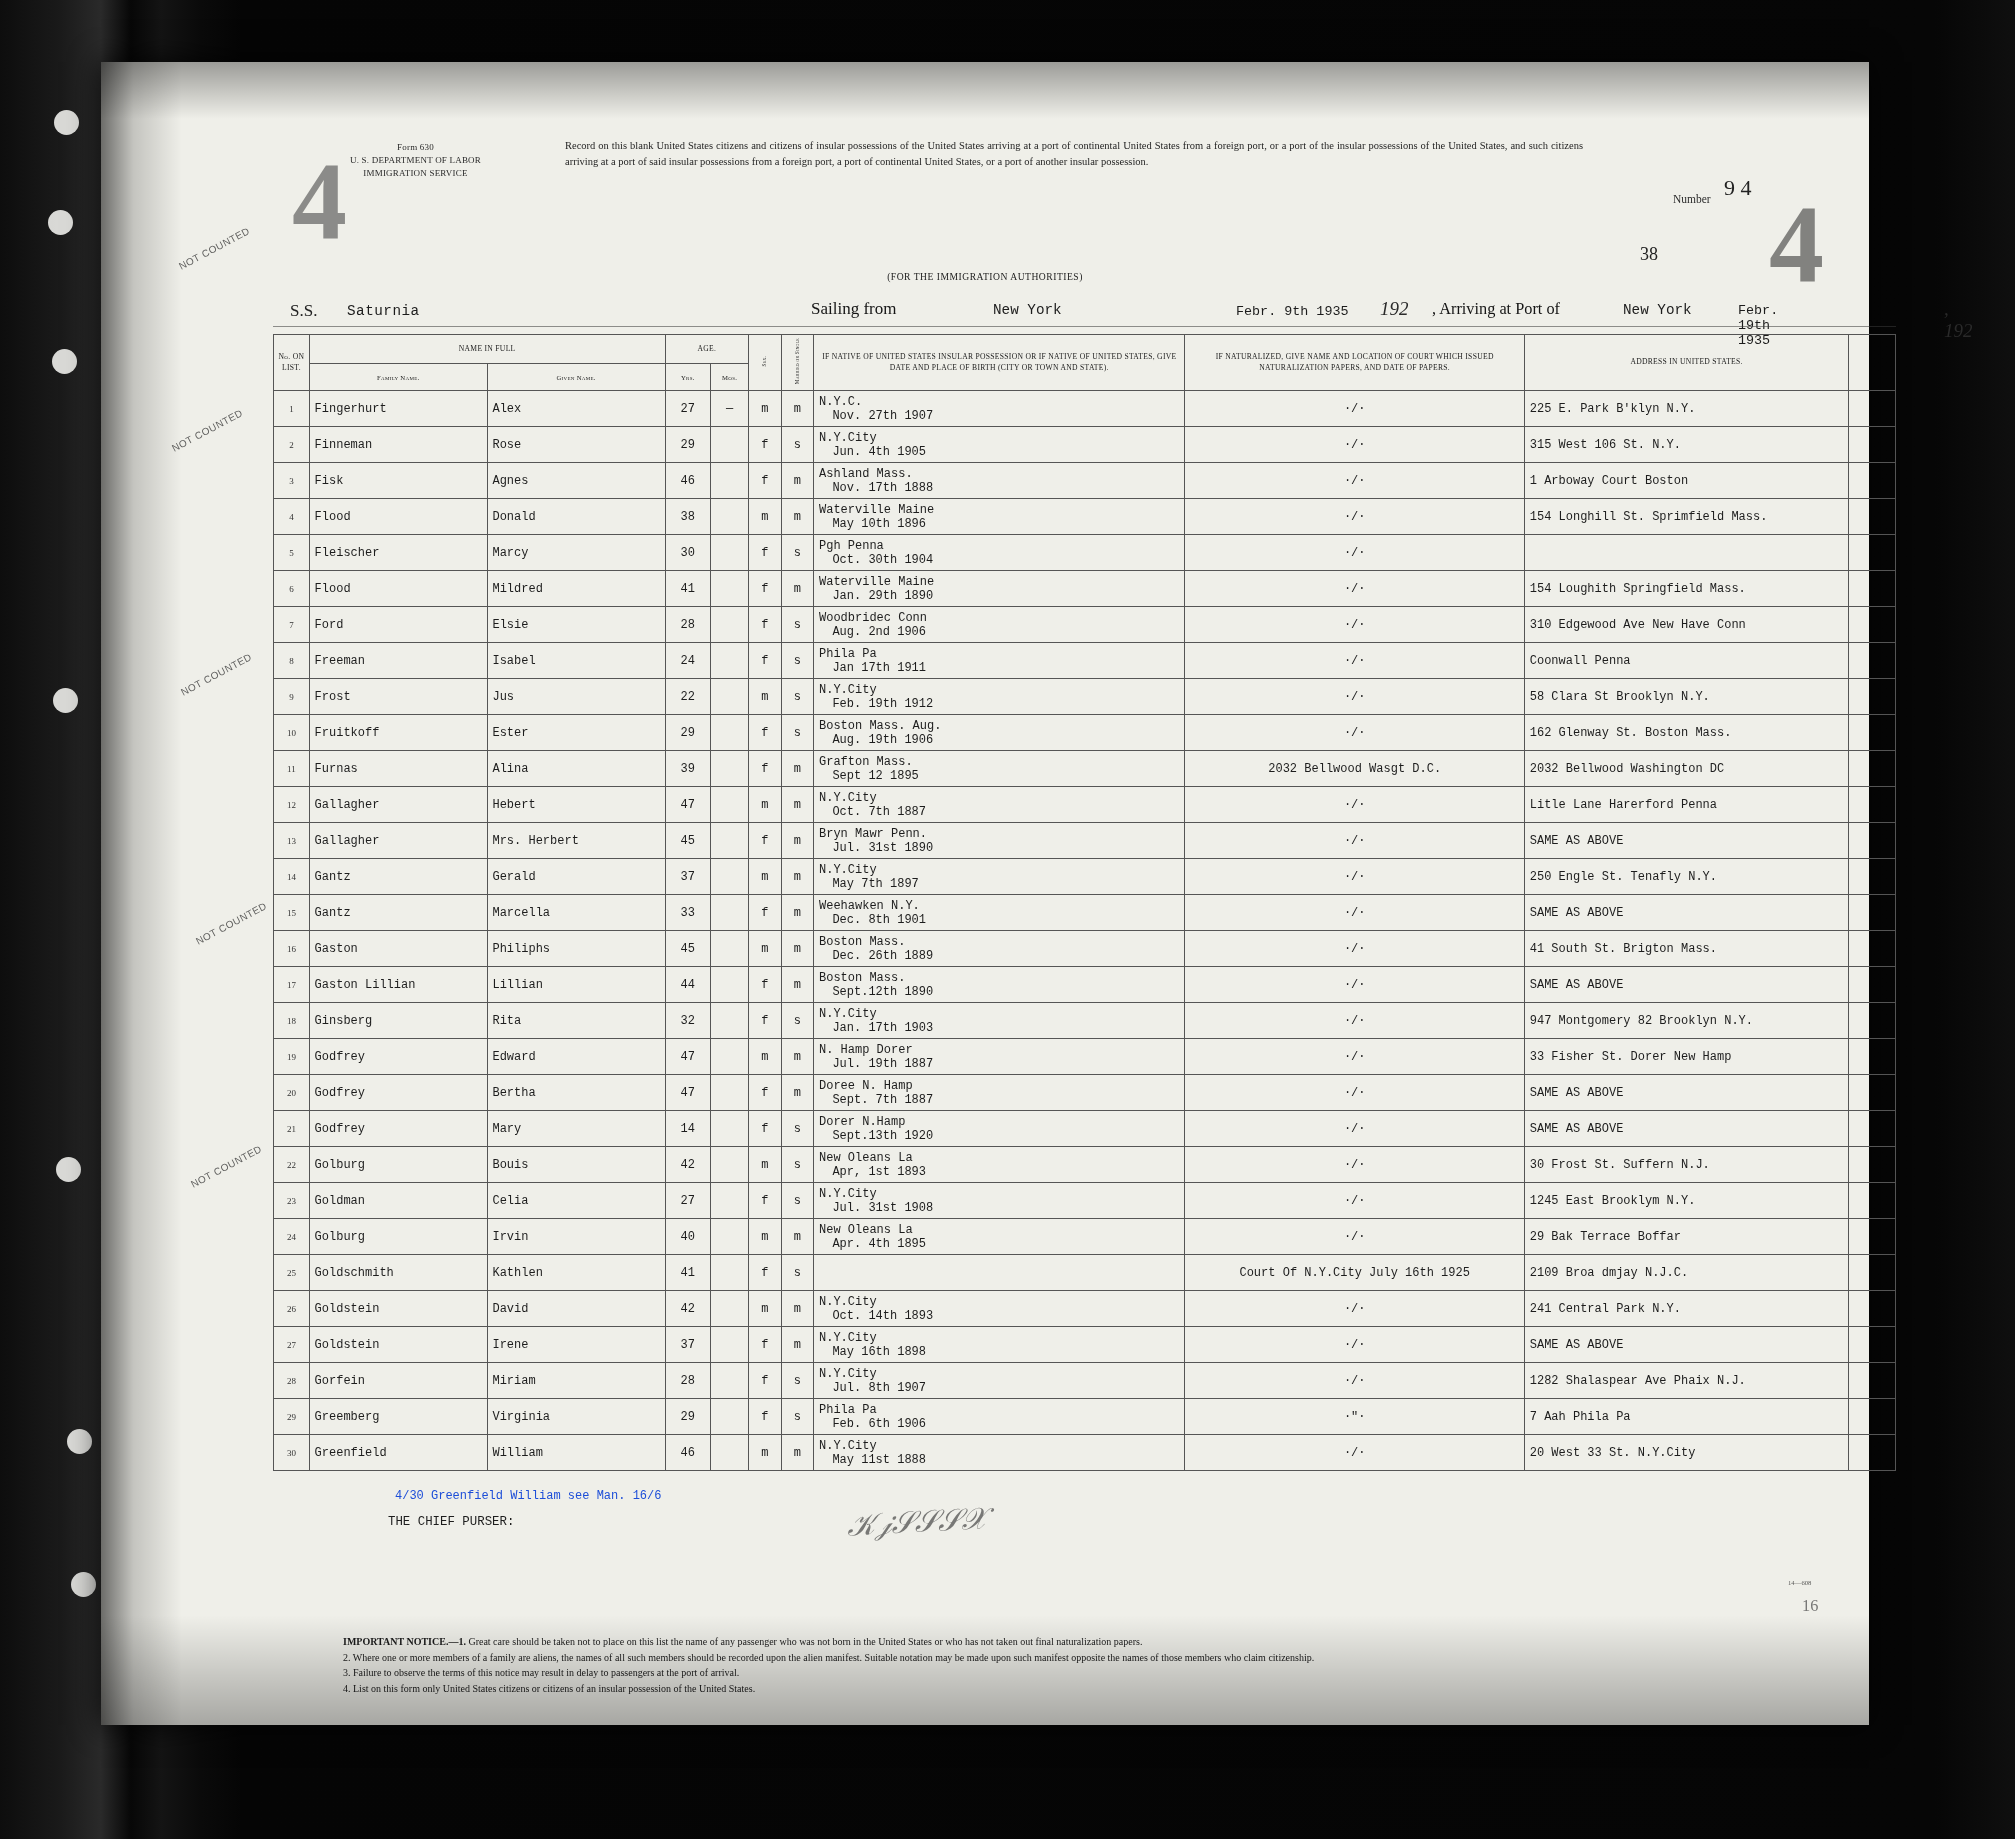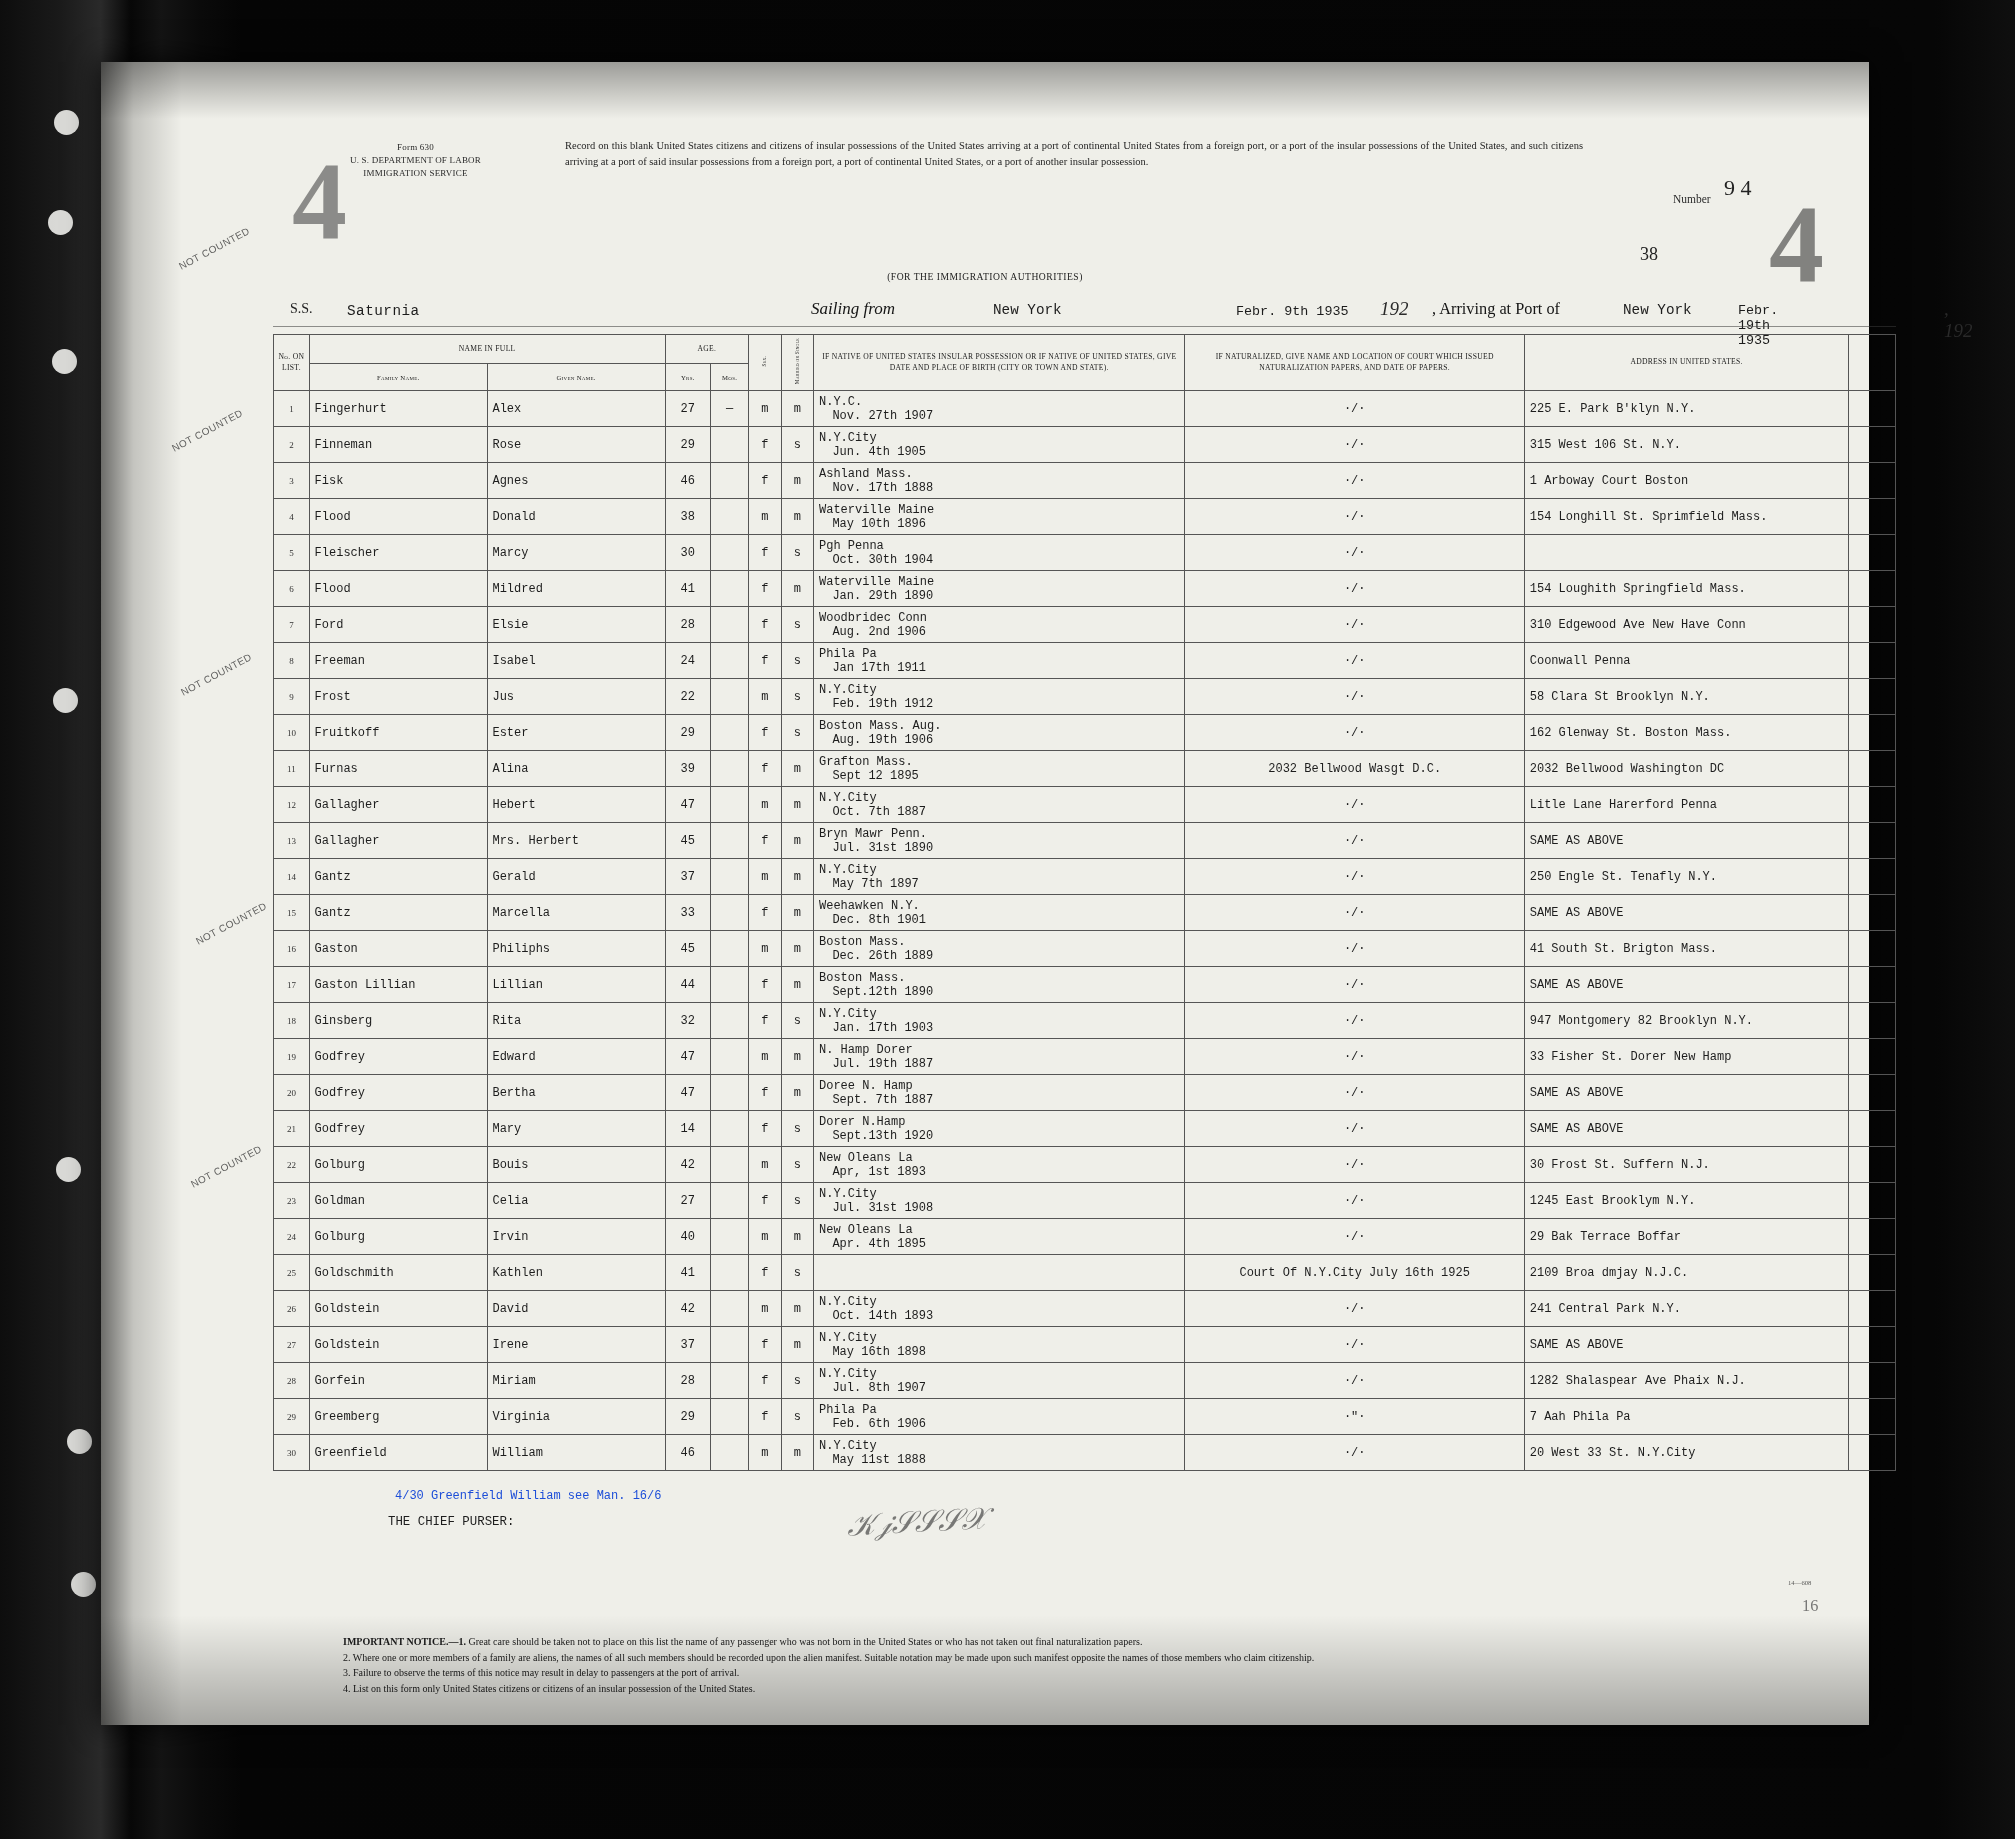--- a/index.html
+++ b/index.html
@@ -33,23 +33,23 @@
   .big4{position:absolute;left:191px;top:76px;font-size:110px;font-family:"Liberation Serif",serif;color:#3b3b3b;font-weight:700;opacity:.55;}
   .big4b{position:absolute;left:1668px;top:119px;font-size:110px;color:#3a3a3a;font-weight:700;opacity:.6;}
   .rec-note{position:absolute;left:464px;top:76px;width:1018px;font-size:10.5px;line-height:1.5;color:#1f1f1f;text-align:justify;}
   .number-lbl{position:absolute;left:1572px;top:131px;font-size:11.5px;color:#2b2b2b;}
   .number-val{position:absolute;left:1623px;top:113px;font-size:22px;color:#222;font-family:"Liberation Serif",serif;}
   .title{position:absolute;left:0;right:0;top:170px;text-align:center;font-size:30px;letter-spacing:1px;color:#151515;font-family:"Liberation Serif",serif;}
   .subtitle{position:absolute;left:0;right:0;top:209px;text-align:center;font-size:9.6px;letter-spacing:0.5px;color:#222;}
   .pageno{position:absolute;left:1539px;top:182px;font-size:18px;color:#222;}
 
   .shipline{position:absolute;left:189px;top:237px;right:76px;height:29px;}
-  .ship-s{position:absolute;left:0;top:1.9px;font-size:14px;color:#222;text-align:right;}
+  .ship-s{position:absolute;left:0;top:1.9px;font-size:17px;color:#222;text-align:right;}
   .ship-name{position:absolute;left:57px;top:3.8px;font-size:14.3px;color:#1c1c1c;font-family:"Liberation Mono",monospace;letter-spacing:0.5px;}
-  .sailing{position:absolute;left:521px;top:0px;font-size:17px;font-style:italic;color:#151515;}
+  .sailing{position:absolute;left:521px;top:0px;font-size:17px;color:#151515;}
   .port-from{position:absolute;left:703px;top:2.9px;font-size:14.3px;font-family:"Liberation Mono",monospace;color:#1c1c1c;}
   .date1{position:absolute;left:946px;top:4.8px;font-size:13.4px;font-family:"Liberation Mono",monospace;color:#1c1c1c;}
   .num192a{position:absolute;left:1090px;top:-1px;font-size:19px;font-style:italic;color:#2a2a2a;}
   .arriving{position:absolute;left:1142px;top:0px;font-size:16.3px;color:#151515;}
   .port-to{position:absolute;left:1333px;top:2.9px;font-size:14.3px;font-family:"Liberation Mono",monospace;color:#1c1c1c;}
   .date2{position:absolute;left:1448px;top:3.8px;font-size:13.4px;font-family:"Liberation Mono",monospace;color:#1c1c1c;}
   .num192b{position:absolute;left:1654px;top:-1px;font-size:19px;font-style:italic;color:#2a2a2a;}
   .rule{position:absolute;height:1px;background:#3a3a3a;opacity:.55;}
 
   

